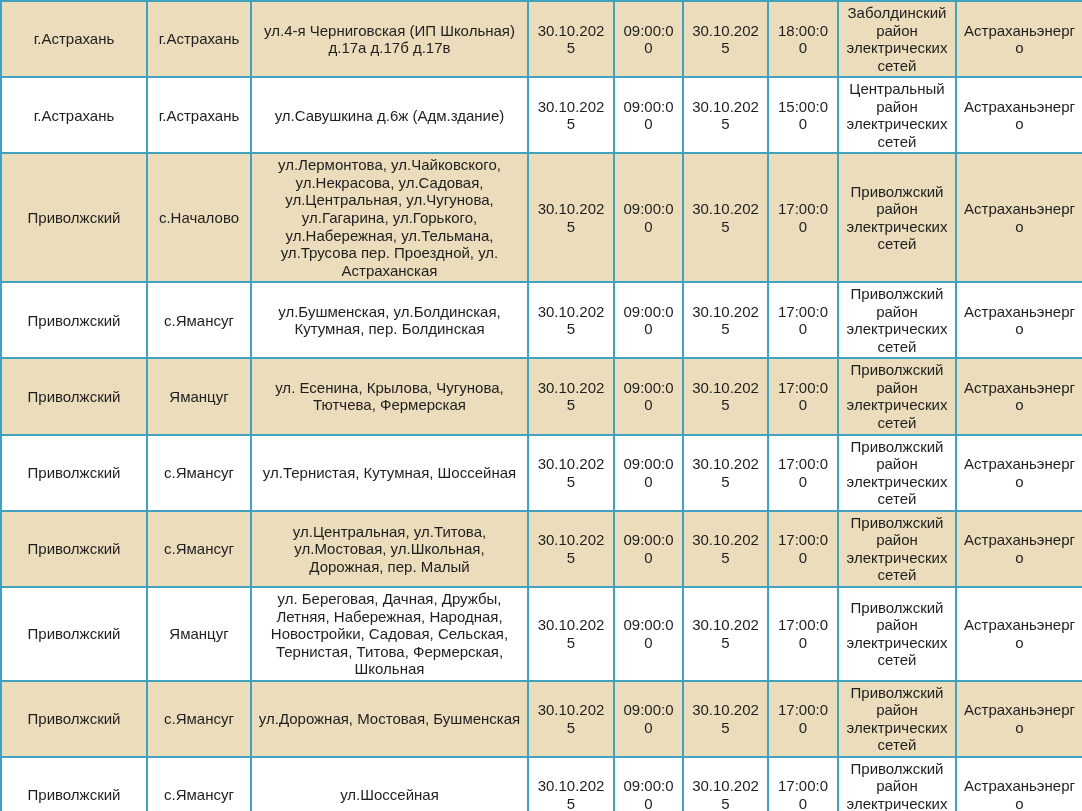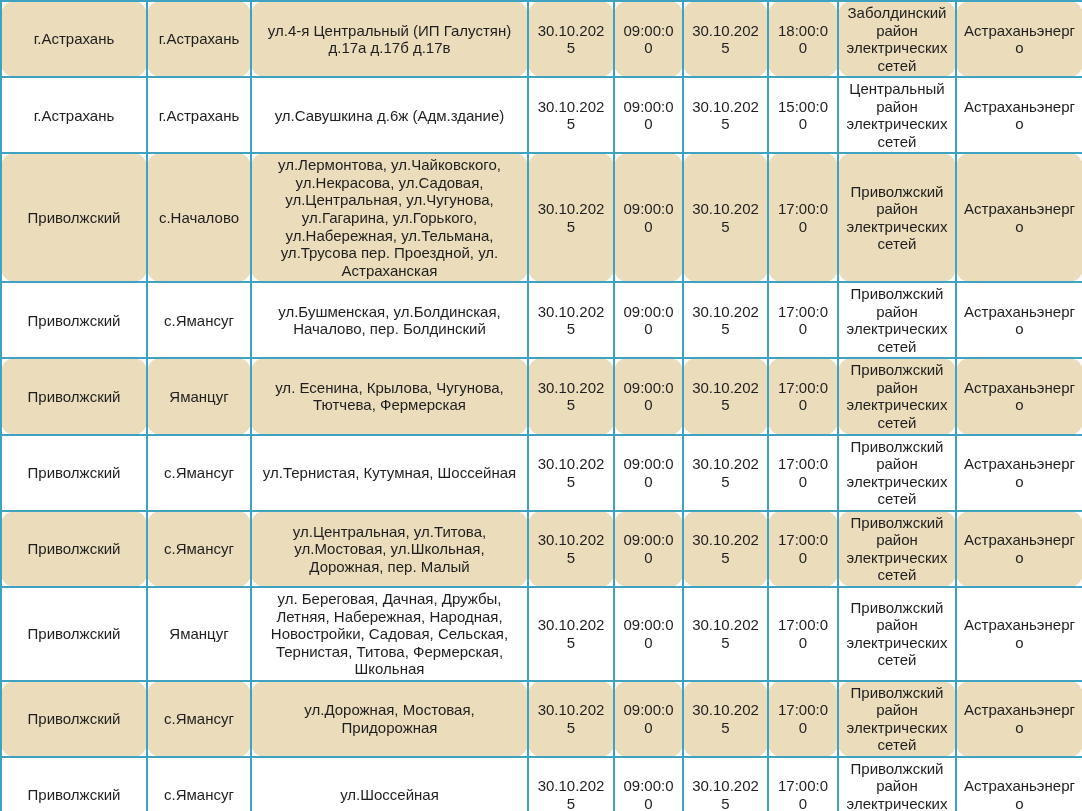--- a/index.html
+++ b/index.html
@@ -25,21 +25,20 @@
     vertical-align: middle;
     padding: 2px 6px;
     font-size: 15px;
     line-height: 1.17;
     color: var(--text-color);
     overflow: hidden;
     word-wrap: break-word;
   }
   table.outage tr.alt td {
     background: var(--stripe-color);
-    border-radius: 14px;
   }
   
   col.c-district   { width: 146px; }
   col.c-settlement { width: 104px; }
   col.c-streets    { width: 277px; }
   col.c-sdate      { width: 86px; }
   col.c-stime      { width: 69px; }
   col.c-edate      { width: 85px; }
   col.c-etime      { width: 70px; }
   col.c-res        { width: 118px; }
@@ -57,21 +56,21 @@
     <col class="c-stime">
     <col class="c-edate">
     <col class="c-etime">
     <col class="c-res">
     <col class="c-company">
   </colgroup>
   <tbody>
       <tr class="alt" style="height: 75px;">
     <td>г.Астрахань</td>
     <td>г.Астрахань</td>
-    <td>ул.4-я Центральный (ИП Галустян) д.17а д.17б д.17в</td>
+    <td>ул.4-я Черниговская (ИП Школьная) д.17а д.17б д.17в</td>
     <td>30.10.2025</td>
     <td>09:00:00</td>
     <td>30.10.2025</td>
     <td>18:00:00</td>
     <td>Заболдинский район электрических сетей</td>
     <td>Астраханьэнерго</td>
   </tr>
       <tr style="height: 76px;">
     <td>г.Астрахань</td>
     <td>г.Астрахань</td>
@@ -90,21 +89,21 @@
     <td>30.10.2025</td>
     <td>09:00:00</td>
     <td>30.10.2025</td>
     <td>17:00:00</td>
     <td>Приволжский район электрических сетей</td>
     <td>Астраханьэнерго</td>
   </tr>
       <tr style="height: 76px;">
     <td>Приволжский</td>
     <td>с.Ямансуг</td>
-    <td>ул.Бушменская, ул.Болдинская, Началово, пер. Болдинский</td>
+    <td>ул.Бушменская, ул.Болдинская, Кутумная, пер. Болдинская</td>
     <td>30.10.2025</td>
     <td>09:00:00</td>
     <td>30.10.2025</td>
     <td>17:00:00</td>
     <td>Приволжский район электрических сетей</td>
     <td>Астраханьэнерго</td>
   </tr>
       <tr class="alt" style="height: 74px;">
     <td>Приволжский</td>
     <td>Яманцуг</td>
@@ -145,21 +144,21 @@
     <td>30.10.2025</td>
     <td>09:00:00</td>
     <td>30.10.2025</td>
     <td>17:00:00</td>
     <td>Приволжский район электрических сетей</td>
     <td>Астраханьэнерго</td>
   </tr>
       <tr class="alt" style="height: 76px;">
     <td>Приволжский</td>
     <td>с.Ямансуг</td>
-    <td>ул.Дорожная, Мостовая, Придорожная</td>
+    <td>ул.Дорожная, Мостовая, Бушменская</td>
     <td>30.10.2025</td>
     <td>09:00:00</td>
     <td>30.10.2025</td>
     <td>17:00:00</td>
     <td>Приволжский район электрических сетей</td>
     <td>Астраханьэнерго</td>
   </tr>
       <tr style="height: 76px;">
     <td>Приволжский</td>
     <td>с.Ямансуг</td>

